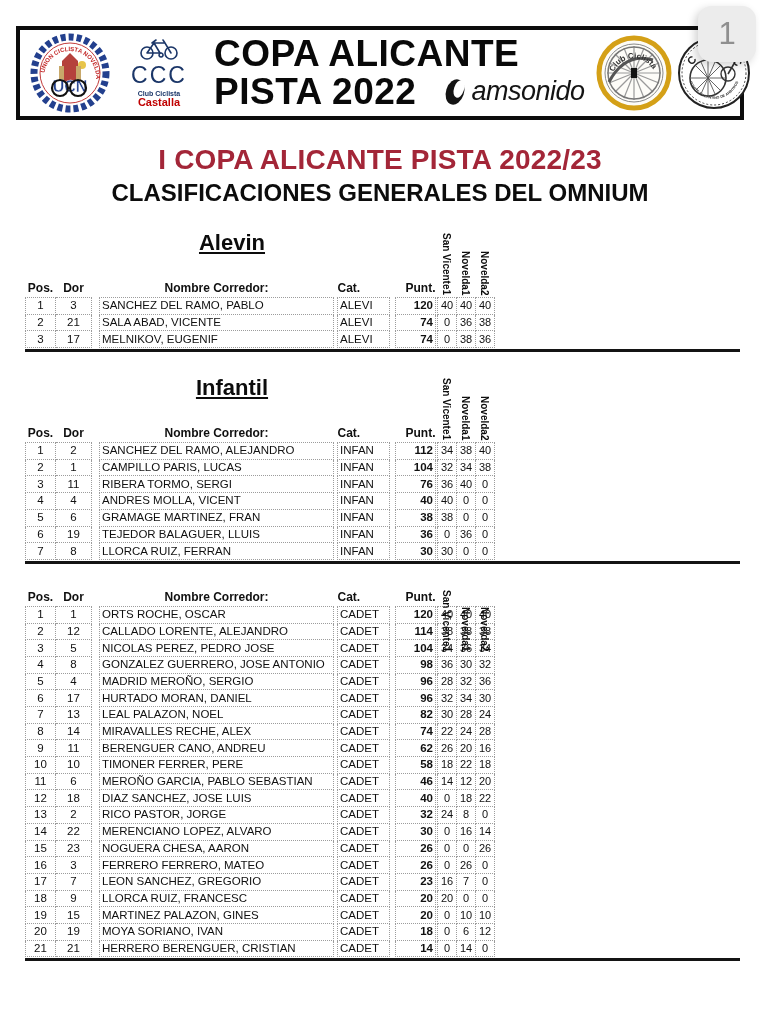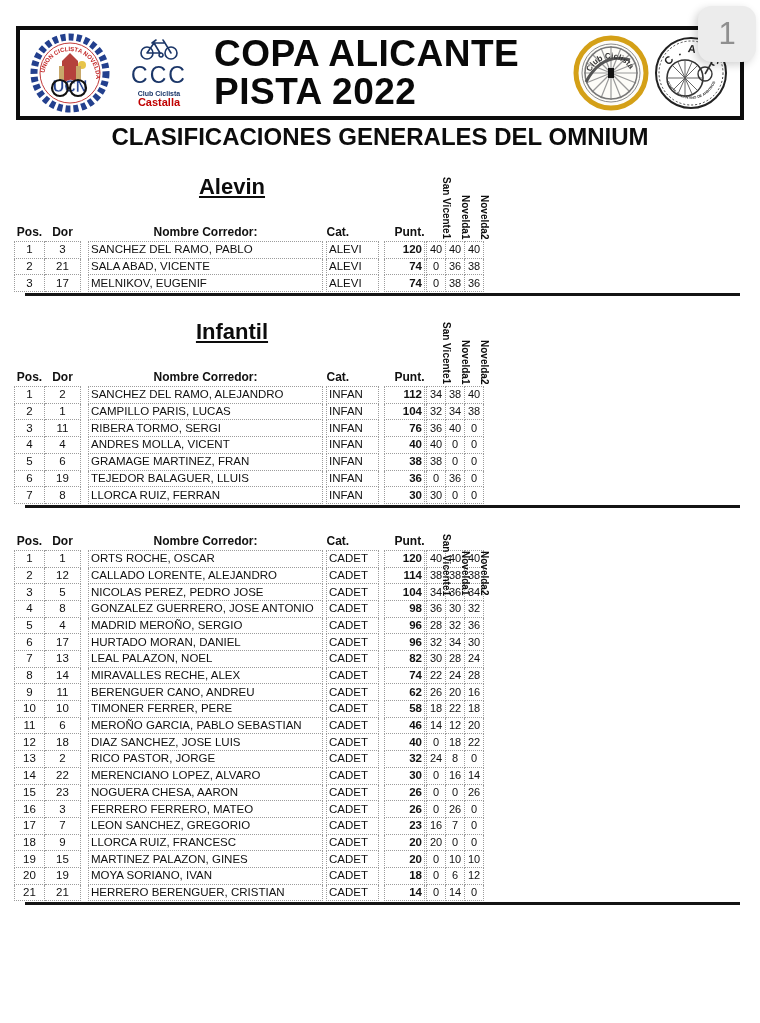--- a/index.html
+++ b/index.html
@@ -31,21 +31,21 @@
   .subtitle{margin-top:3px;text-align:center;font-size:24px;font-weight:800;color:#0c0c0c;}
 
   
   .sec{position:relative;margin-top:21px;}
   .sec-title{width:464px;text-align:center;font-size:22px;font-weight:800;height:48px;
     box-sizing:border-box;padding-top:2px;color:#0c0c0c;text-decoration:underline;}
   .event-labels{position:absolute;top:0;left:437px;height:67px;display:flex;align-items:flex-end;}
   .evt{width:19px;writing-mode:vertical-rl;font-size:10px;font-weight:700;line-height:19px;
     white-space:nowrap;color:#0c0c0c;}
 
-  table.cls{border-collapse:collapse;table-layout:fixed;margin-left:14px;width:469px;
+  table.cls{border-collapse:collapse;table-layout:fixed;margin-left:25px;width:469px;
     font-size:11.5px;color:#101010;}
   table.cls col.c-pos{width:30px;} table.cls col.c-dor{width:36px;}
   table.cls col.c-g1{width:8px;}  table.cls col.c-name{width:234px;}
   table.cls col.c-g2{width:4px;}  table.cls col.c-cat{width:52px;}
   table.cls col.c-g3{width:6px;}  table.cls col.c-punt{width:40px;}
   table.cls col.c-g4{width:2px;}  table.cls col.c-s{width:19px;}
   table.cls thead th{font-size:12px;font-weight:700;height:19px;padding:0;vertical-align:bottom;
     padding-bottom:2px;}
   th.h-pos,th.h-dor{text-align:center;}
   th.h-name{text-align:center;}
@@ -99,20 +99,27 @@
       </svg>
       <div class="ccc-initials">CCC</div>
       <div class="ccc-line1">Club Ciclista</div>
       <div class="ccc-line2">Castalla</div>
     </div>
 
     <div class="banner-title">
       <div class="t1">COPA ALICANTE</div>
       <div class="t2row">
         <div class="t2">PISTA 2022</div>
+        <div class="amsonido">
+          <svg width="26" height="32" viewBox="0 0 26 32">
+            <ellipse cx="13" cy="16" rx="9" ry="13" fill="#141414" transform="rotate(18 13 16)"></ellipse>
+            <ellipse cx="17" cy="13" rx="5" ry="9" fill="#ffffff" transform="rotate(18 17 13)"></ellipse>
+          </svg>
+          <span class="amsonido-text">amsonido</span>
+        </div>
       </div>
     </div>
 
     <div class="right-logos">
       <svg width="78" height="78" viewBox="0 0 78 78">
         <circle cx="39" cy="39" r="35" fill="#fdfcf8" stroke="#d4a017" stroke-width="5"></circle>
         <circle cx="39" cy="39" r="29" fill="none" stroke="#8a8a8a" stroke-width="1"></circle>
         <g stroke="#9a9a9a" stroke-width="1.2">
           <line x1="39" y1="12" x2="39" y2="66"></line>
             <line x1="12" y1="39" x2="66" y2="39"></line>
@@ -154,20 +161,21 @@
         <text font-size="11" font-weight="700" fill="#222" letter-spacing="6" font-family="Liberation Sans,sans-serif">
           <textPath href="#cacArcT" startOffset="4">C.A.C.</textPath>
         </text>
         <text font-size="3.6" font-weight="700" fill="#333" font-family="Liberation Sans,sans-serif">
           <textPath href="#cacArcB" startOffset="2">COMITE ALICANTINO DE ARBITROS DE CICLISMO</textPath>
         </text>
       </svg>
     </div>
   </div>
 
+  <div class="main-title">I COPA ALICANTE PISTA 2022/23</div>
   <div class="subtitle">CLASIFICACIONES GENERALES DEL OMNIUM</div>
 
   <div class="sec">
     <div class="sec-title">Alevin</div>
     <div class="event-labels">
       <div class="evt">San Vicente1</div>
       <div class="evt">Novelda1</div>
       <div class="evt">Novelda2</div>
     </div>
     <table class="cls">

